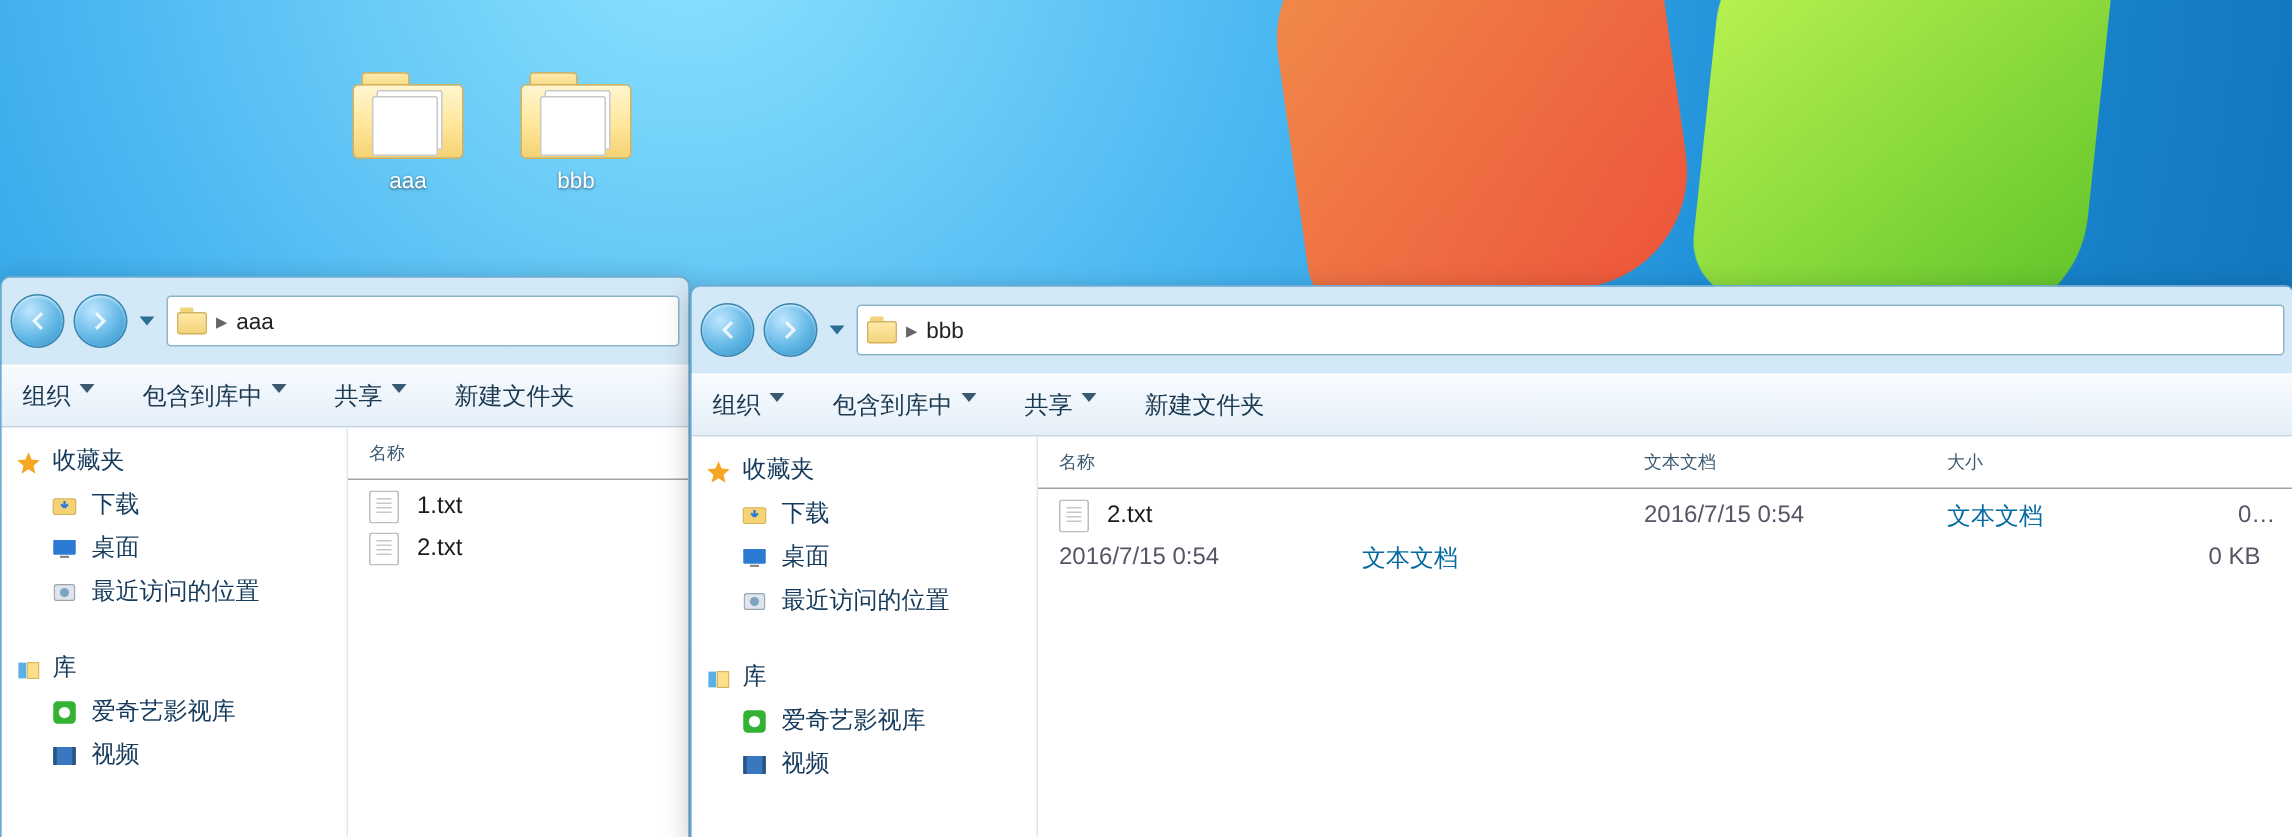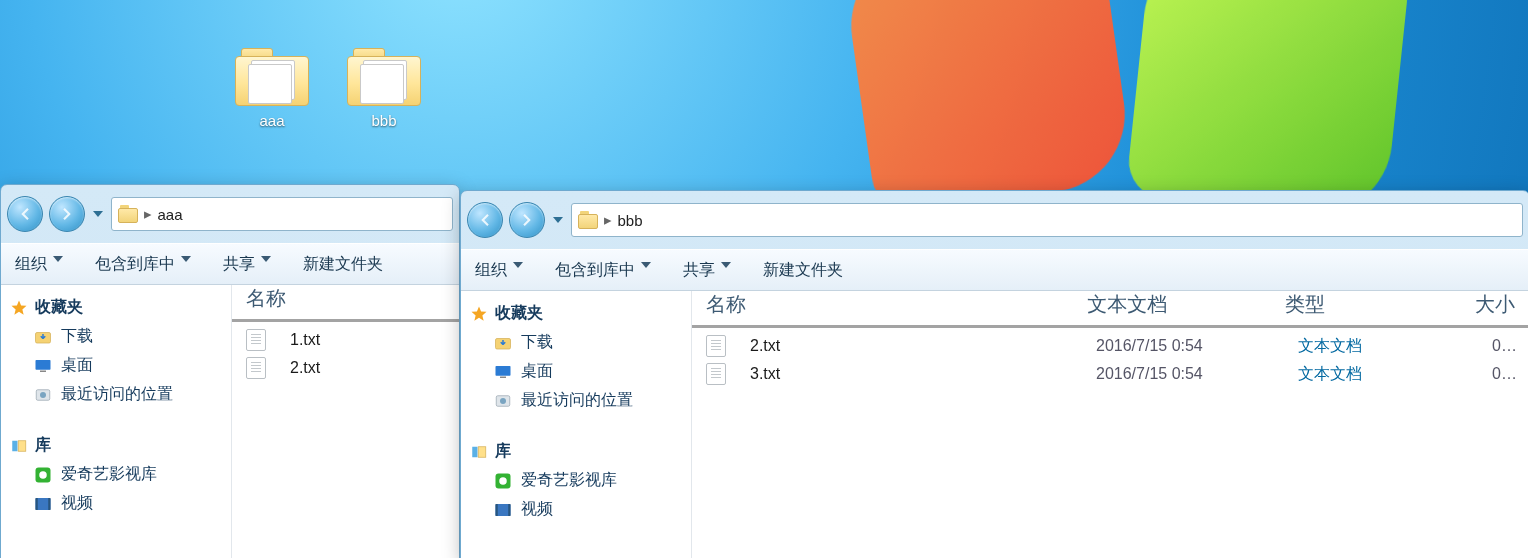--- a/index.html
+++ b/index.html
@@ -42,33 +42,33 @@
 
 
 .tbar{height:40px;background:linear-gradient(#f7fbff,#e5eff8);border-top:1px solid #fff;border-bottom:1px solid #c4d3df;display:flex;align-items:center;padding:0 14px;gap:32px;font-size:16px;color:#1a3850}
 .tbar-item{display:flex;align-items:flex-start;gap:6px;cursor:pointer;white-space:nowrap}
 .tbar-caret{width:0;height:0;border-left:5px solid transparent;border-right:5px solid transparent;border-top:6px solid #3a5a74;margin-top:2px}
 
 
 .body{flex:1;display:flex;background:#fff;min-height:0}
 .sidebar{width:222px;border-right:1px solid #e2e7ec;padding:8px 0 0 8px;font-size:16px;color:#153a5c}
 .sidebar .grp{margin-bottom:22px}
-.sidebar .hdr{display:flex;align-items:center;gap:6px;font-weight:700;padding:4px 0}
+.sidebar .hdr{display:flex;align-items:flex-end;gap:6px;font-weight:400;padding:4px 0}
 .sidebar .item{display:flex;align-items:center;gap:8px;padding:4px 0 4px 24px;cursor:pointer}
 .ic{width:20px;height:18px;flex:0 0 auto;display:flex;align-items:center;justify-content:center}
 .ic svg{width:20px;height:18px}
 
 
 .filelist{flex:1;display:flex;flex-direction:column;min-width:0}
-.cols{height:34px;display:flex;border-bottom:3px solid #a3a3a3;color:#3d5a73;font-size:20px}
+.cols{height:34px;display:flex;align-items:center;border-bottom:1px solid #a3a3a3;color:#3d5a73;font-size:12px}
 .col{padding:0 14px;white-space:nowrap}
 .rows{flex:1;padding-top:4px}
 .row{height:28px;display:flex;align-items:center;font-size:16px;color:#1a1a1a}
 .row .cell{padding:0 14px;white-space:nowrap;overflow:hidden;text-overflow:ellipsis}
-.row .nmcell{display:flex;align-items:center;gap:24px}
+.row .nmcell{display:flex;align-items:center;gap:12px}
 .txt-icon{width:18px;height:20px;background:#fff;border:1px solid #b9bfc4;border-radius:2px;position:relative}
 .txt-icon::before{content:"";position:absolute;left:4px;top:4px;right:4px;height:1px;background:#c3c8cc;box-shadow:0 3px 0 #c3c8cc,0 6px 0 #c3c8cc,0 9px 0 #c3c8cc}
 
 
 .winA .cols .c-name{flex:1}
 .winA .row .c-name{flex:1}
 
 .winB .cols .c-name{width:362px}
 .winB .cols .c-date{width:174px}
 .winB .cols .c-type{width:166px}
@@ -365,38 +365,33 @@
                 </span>
               <span>视频</span>
             </div>
           </div>
         </div>
 
         <div class="filelist">
           <div class="cols">
             <div class="col c-name">名称</div>
             <div class="col c-date">文本文档</div>
-            <div class="col c-type">类型</div>
             <div class="col c-size">大小</div>
           </div>
           <div class="rows">
             <div class="row">
               <div class="cell c-name nmcell">
                 <span class="txt-icon"></span>
                 <span>2.txt</span>
               </div>
               <div class="cell c-date">2016/7/15 0:54</div>
               <div class="cell c-type">文本文档</div>
               <div class="cell c-size">0 KB</div>
             </div>
             <div class="row">
-              <div class="cell c-name nmcell">
-                <span class="txt-icon"></span>
-                <span>3.txt</span>
-              </div>
               <div class="cell c-date">2016/7/15 0:54</div>
               <div class="cell c-type">文本文档</div>
               <div class="cell c-size">0 KB</div>
             </div>
           </div>
         </div>
       </div>
     </div>
   </div>
 

